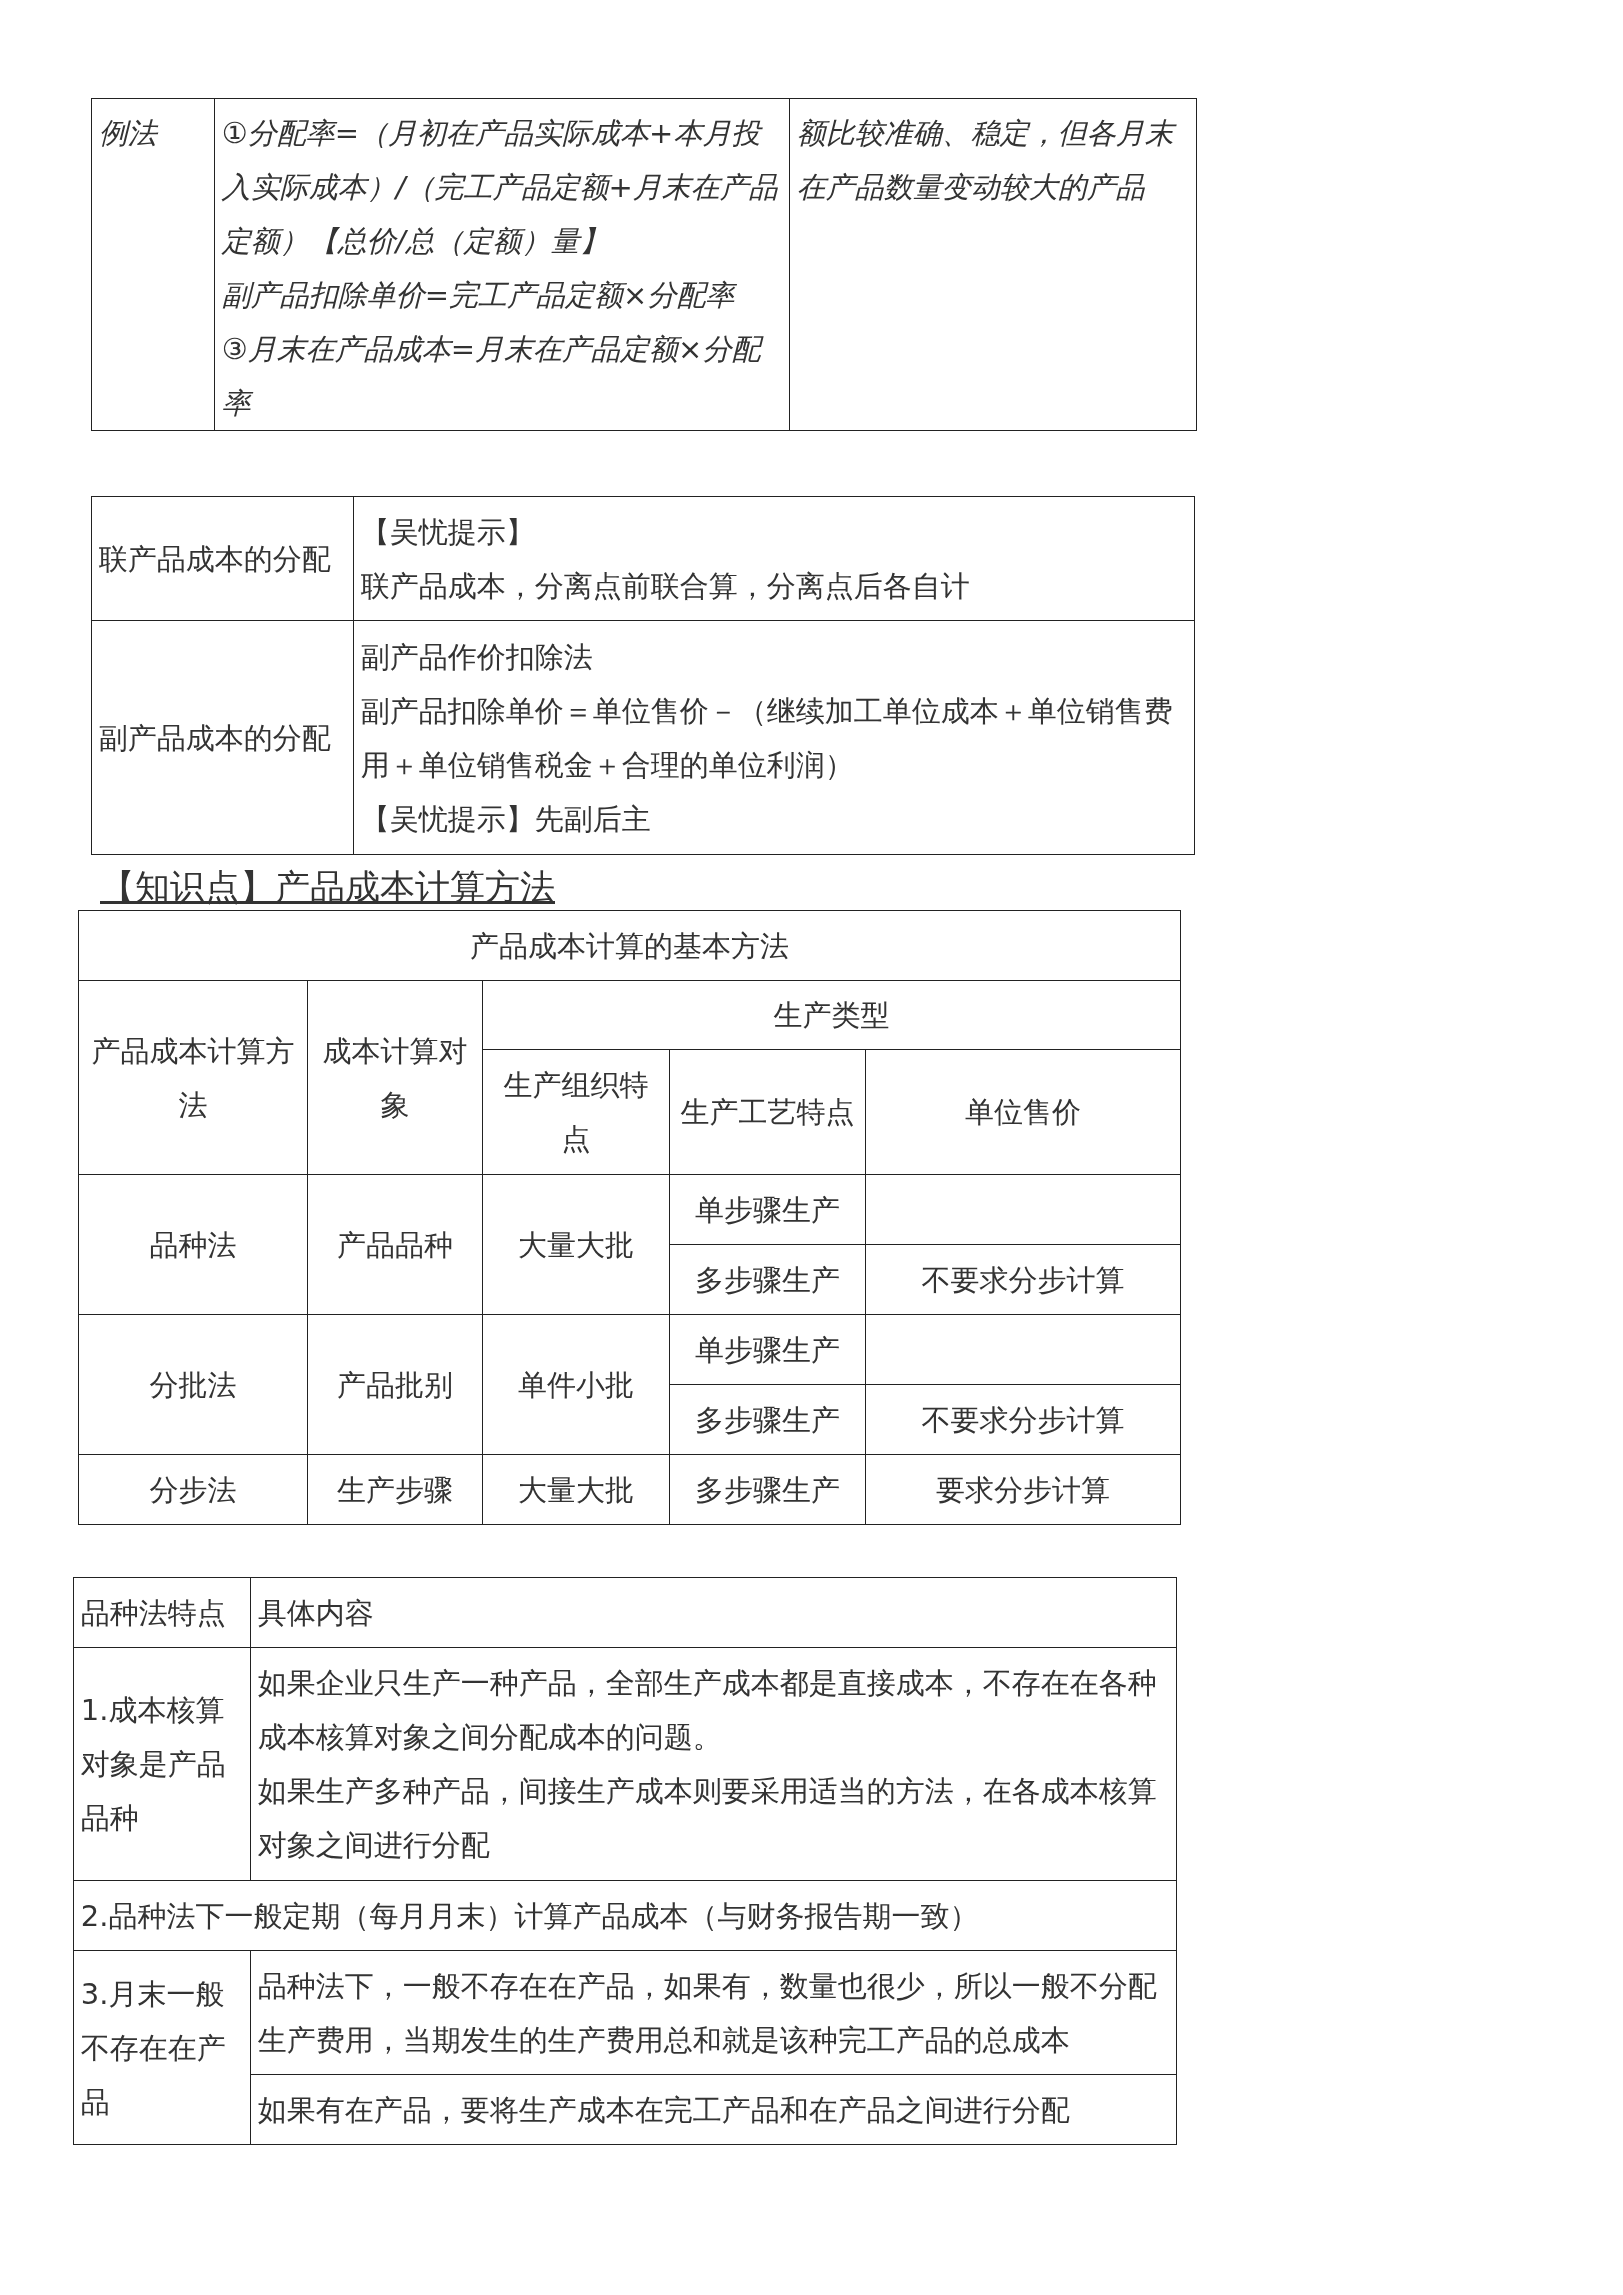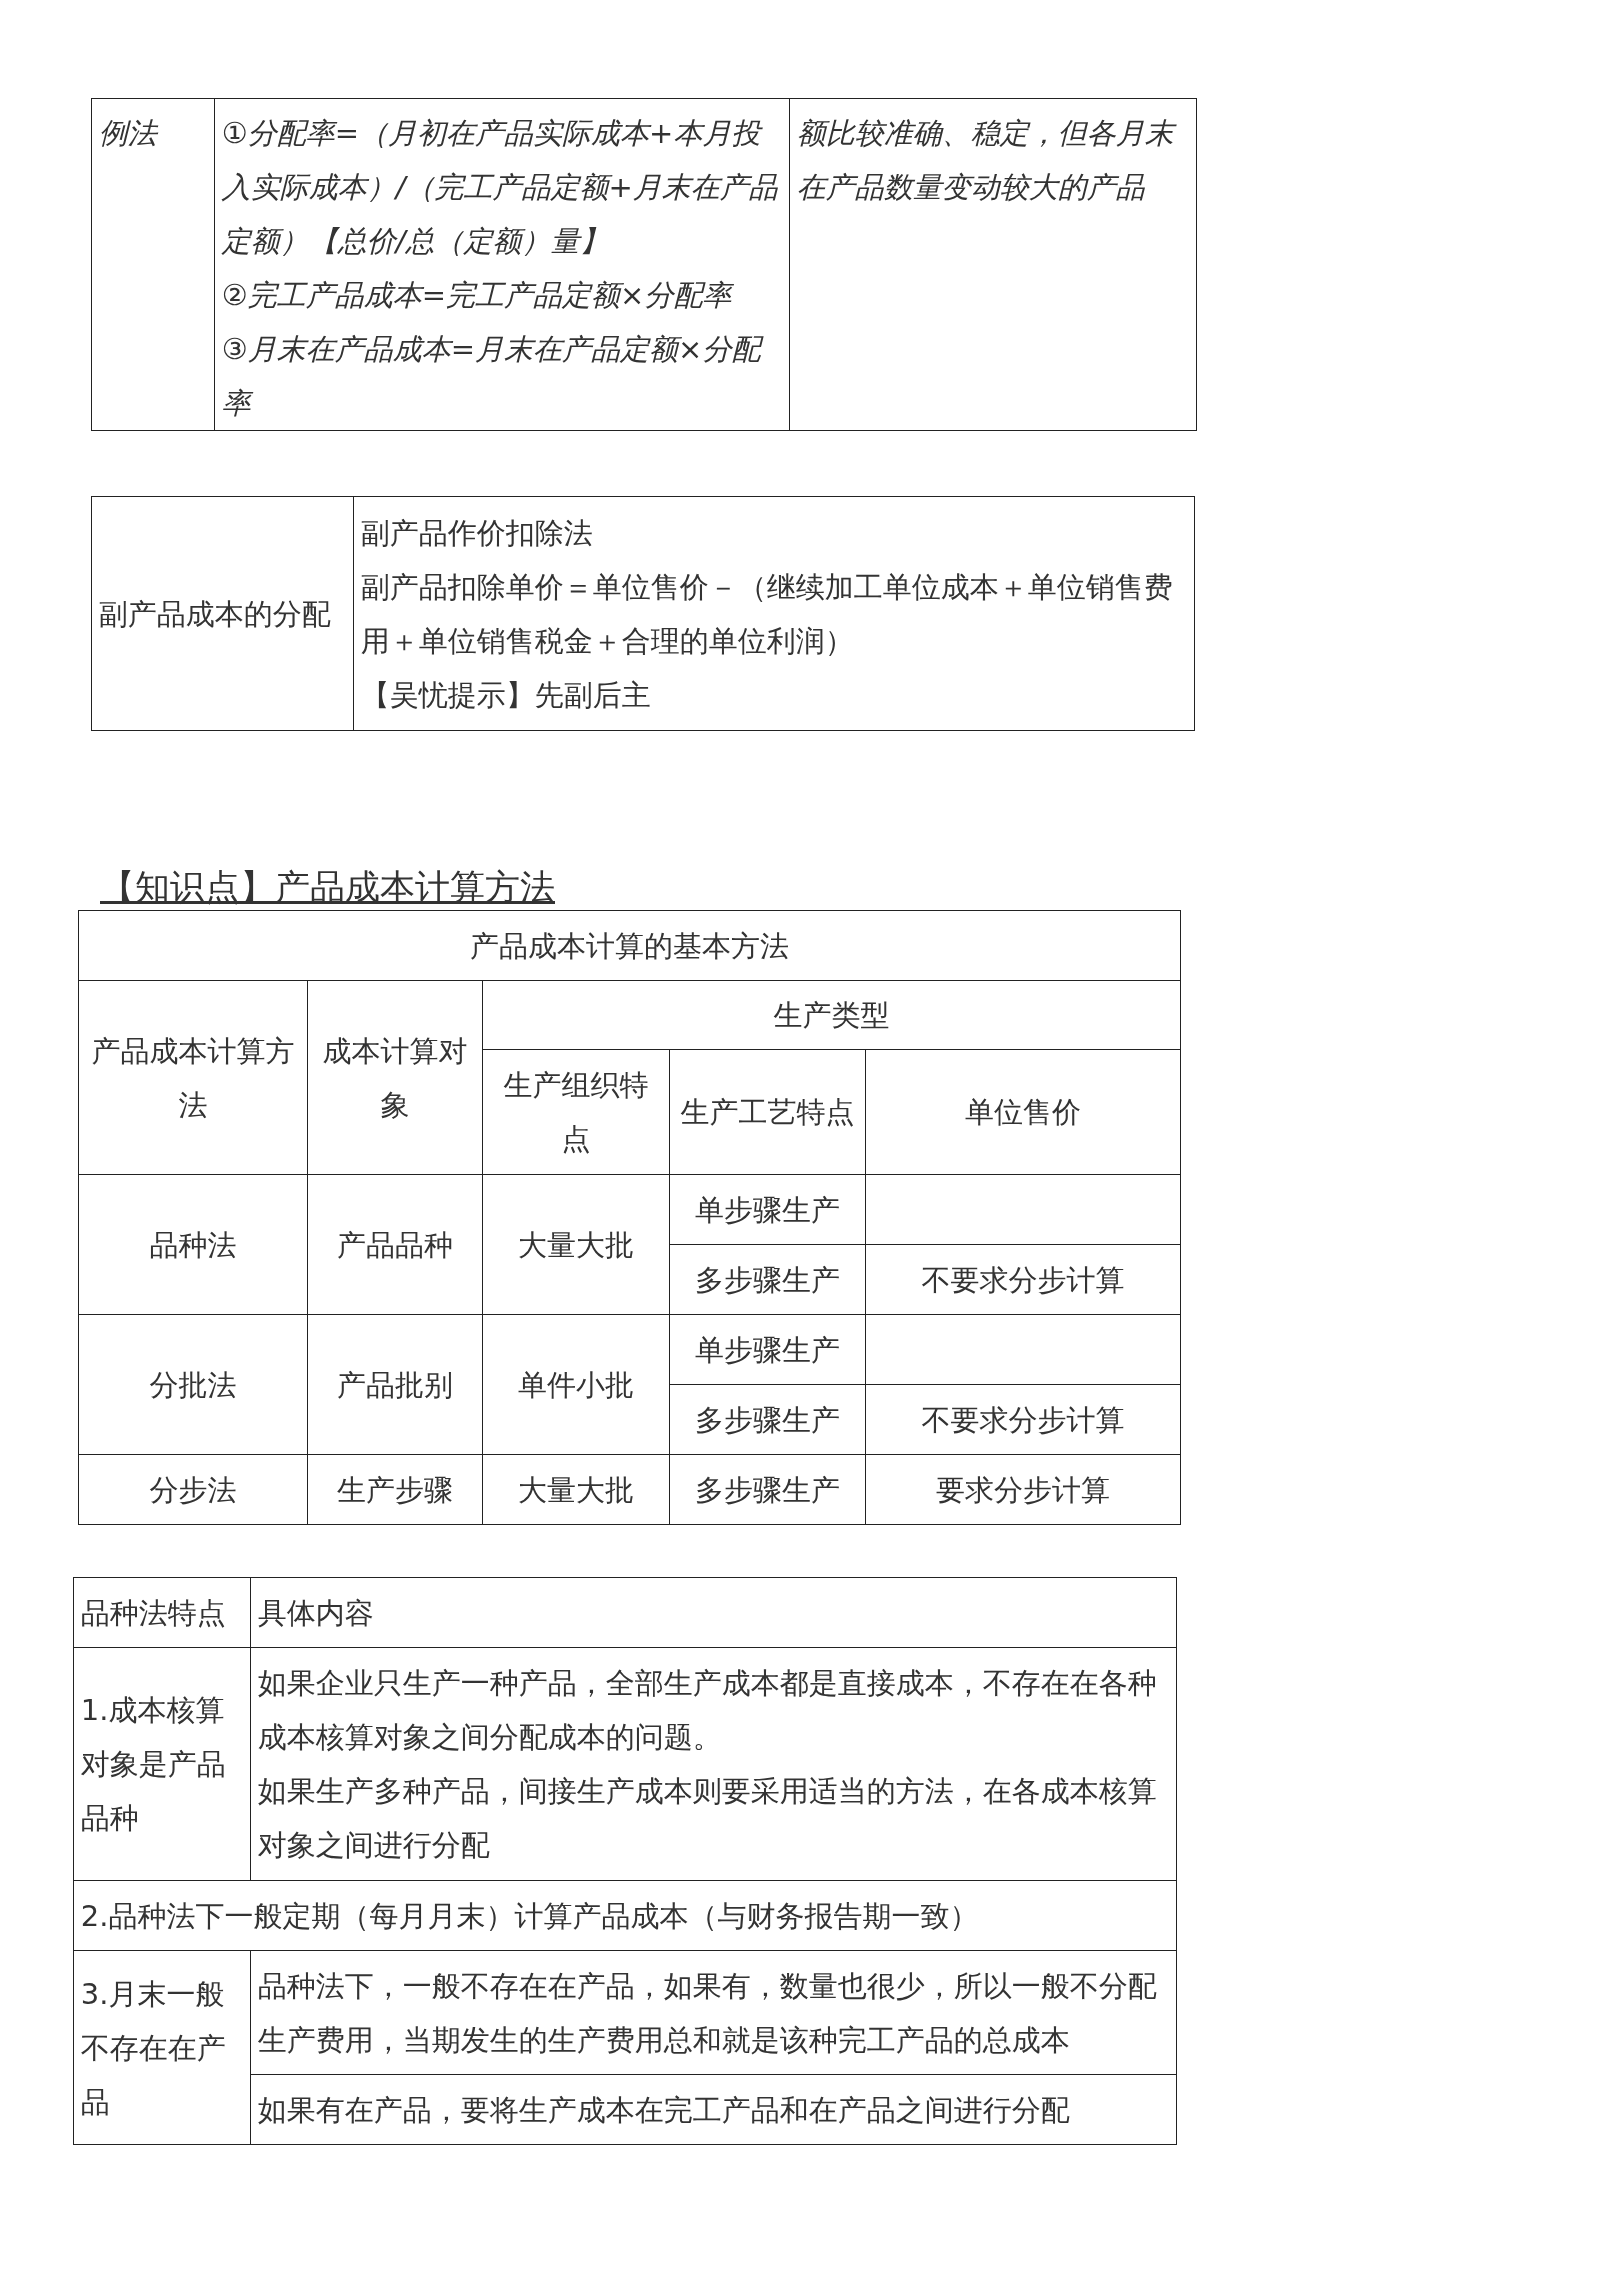--- a/index.html
+++ b/index.html
@@ -22,36 +22,45 @@
       <col style="width:575px">
       <col style="width:407px">
     </colgroup>
   <tbody>
       <tr style="height:325px;font-style:italic;">
     <td class="top">
       <span class="line">例法</span>
     </td>
     <td class="top">
       <span class="line">①分配率=（月初在产品实际成本+本月投入实际成本）/（完工产品定额+月末在产品定额）【总价/总（定额）量】</span>
-      <span class="line">②完工产品成本=完工产品定额×分配率</span>
+      <span class="line">副产品扣除单价=完工产品定额×分配率</span>
       <span class="line">③月末在产品成本=月末在产品定额×分配率</span>
     </td>
     <td class="top">
       <span class="line">额比较准确、稳定，但各月末在产品数量变动较大的产品</span>
     </td>
   </tr>
 </tbody>
   </table>
 
 <table style="left:91px; top:496px; width:1103px;">
   <colgroup>
       <col style="width:262px">
       <col style="width:841px">
     </colgroup>
   <tbody>
+      <tr style="height:124px;">
+    <td>
+      <span>联产品成本的分配</span>
+    </td>
+    <td>
+      <span class="line">【吴忧提示】</span>
+      <span class="line">联产品成本，分离点前联合算，分离点后各自计</span>
+    </td>
+  </tr>
   <tr style="height:234px;">
     <td>
       <span>副产品成本的分配</span>
     </td>
     <td>
       <span class="line">副产品作价扣除法</span>
       <span class="line">副产品扣除单价＝单位售价－（继续加工单位成本＋单位销售费用＋单位销售税金＋合理的单位利润）</span>
       <span class="line">【吴忧提示】先副后主</span>
     </td>
   </tr>

